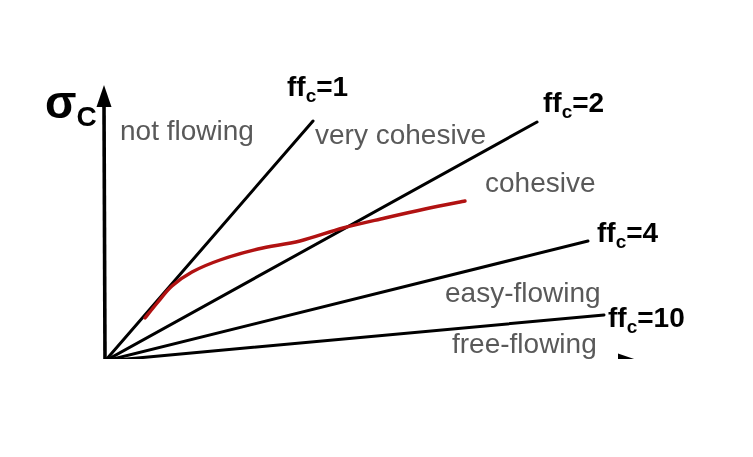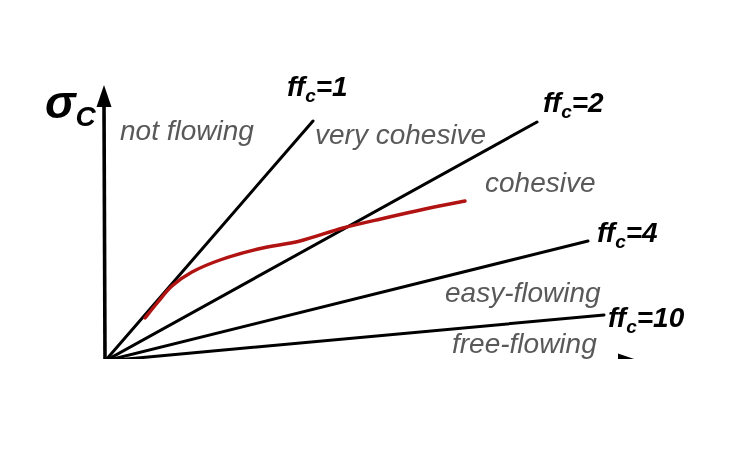--- a/index.html
+++ b/index.html
@@ -7,21 +7,20 @@
     padding: 0;
     background: #ffffff;
   }
   .stage {
     position: relative;
     width: 753px;
     height: 359px;
     background: #ffffff;
     overflow: hidden;
     font-family: "Liberation Sans", sans-serif;
-    font-style: italic;
   }
   svg { display: block; }
   text {
     font-family: "Liberation Sans", sans-serif;
     user-select: none;
   }
 </style>
 </head>
 <body>
 

